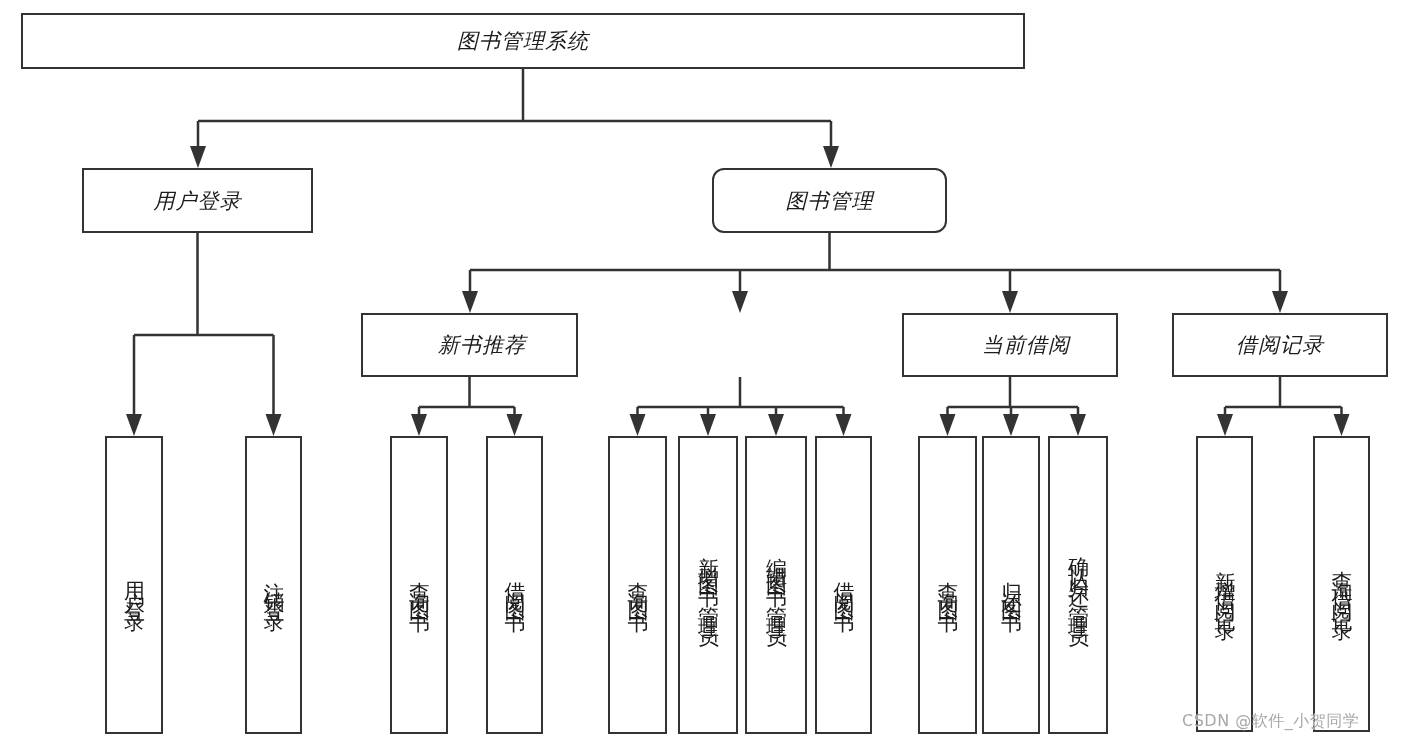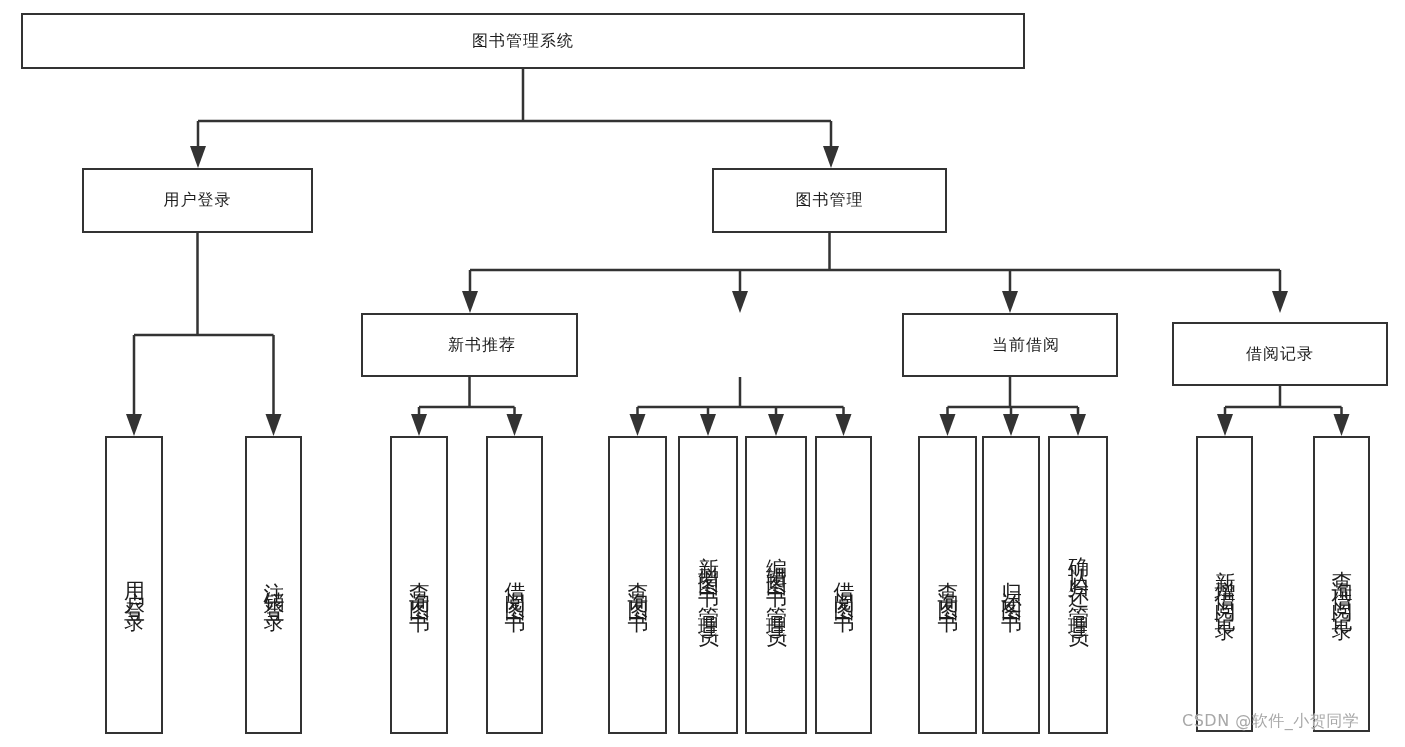--- a/index.html
+++ b/index.html
@@ -22,23 +22,24 @@
     box-sizing: border-box;
     border: 2.5px solid #333333;
     background: #ffffff;
     display: flex;
     align-items: center;
     justify-content: center;
     color: #1c1c1c;
     z-index: 2;
   }
   .node.h .label {
-    font-size: 16px;
+    font-size: 21px;
     letter-spacing: 1px;
     white-space: nowrap;
+    font-style: italic;
   }
   .node.v .label {
     writing-mode: vertical-rl;
     text-orientation: mixed;
     font-size: 21px;
     letter-spacing: 10px;
     line-height: 1;
   }
   #watermark {
     position: absolute;
@@ -101,31 +102,31 @@
     </g>
   </svg>
 
   <div class="node h" style="left:21px; top:13px; width:1004px; height:56px;">
     <span class="label">图书管理系统</span>
   </div>
 
   <div class="node h" style="left:82px; top:168px; width:231px; height:65px;">
     <span class="label">用户登录</span>
   </div>
-  <div class="node h" style="left:712px; top:168px; width:235px; height:65px;">
+  <div class="node h" style="left:712px; top:168px; width:235px; height:65px;border-radius:12px;">
     <span class="label">图书管理</span>
   </div>
 
   <div class="node h" style="left:361px; top:313px; width:217px; height:64px;padding-left:25px;">
     <span class="label">新书推荐</span>
   </div>
   <div class="node h" style="left:902px; top:313px; width:216px; height:64px;padding-left:32px;">
     <span class="label">当前借阅</span>
   </div>
-  <div class="node h" style="left:1172px; top:313px; width:216px; height:64px;margin-top:9px;">
+  <div class="node h" style="left:1172px; top:313px; width:216px; height:64px;">
     <span class="label">借阅记录</span>
   </div>
 
   <div class="node v" style="left:105px; top:436px; width:58px; height:298px;">
     <span class="label">用户登录</span>
   </div>
   <div class="node v" style="left:245px; top:436px; width:57px; height:298px;">
     <span class="label">注销登录</span>
   </div>
 

